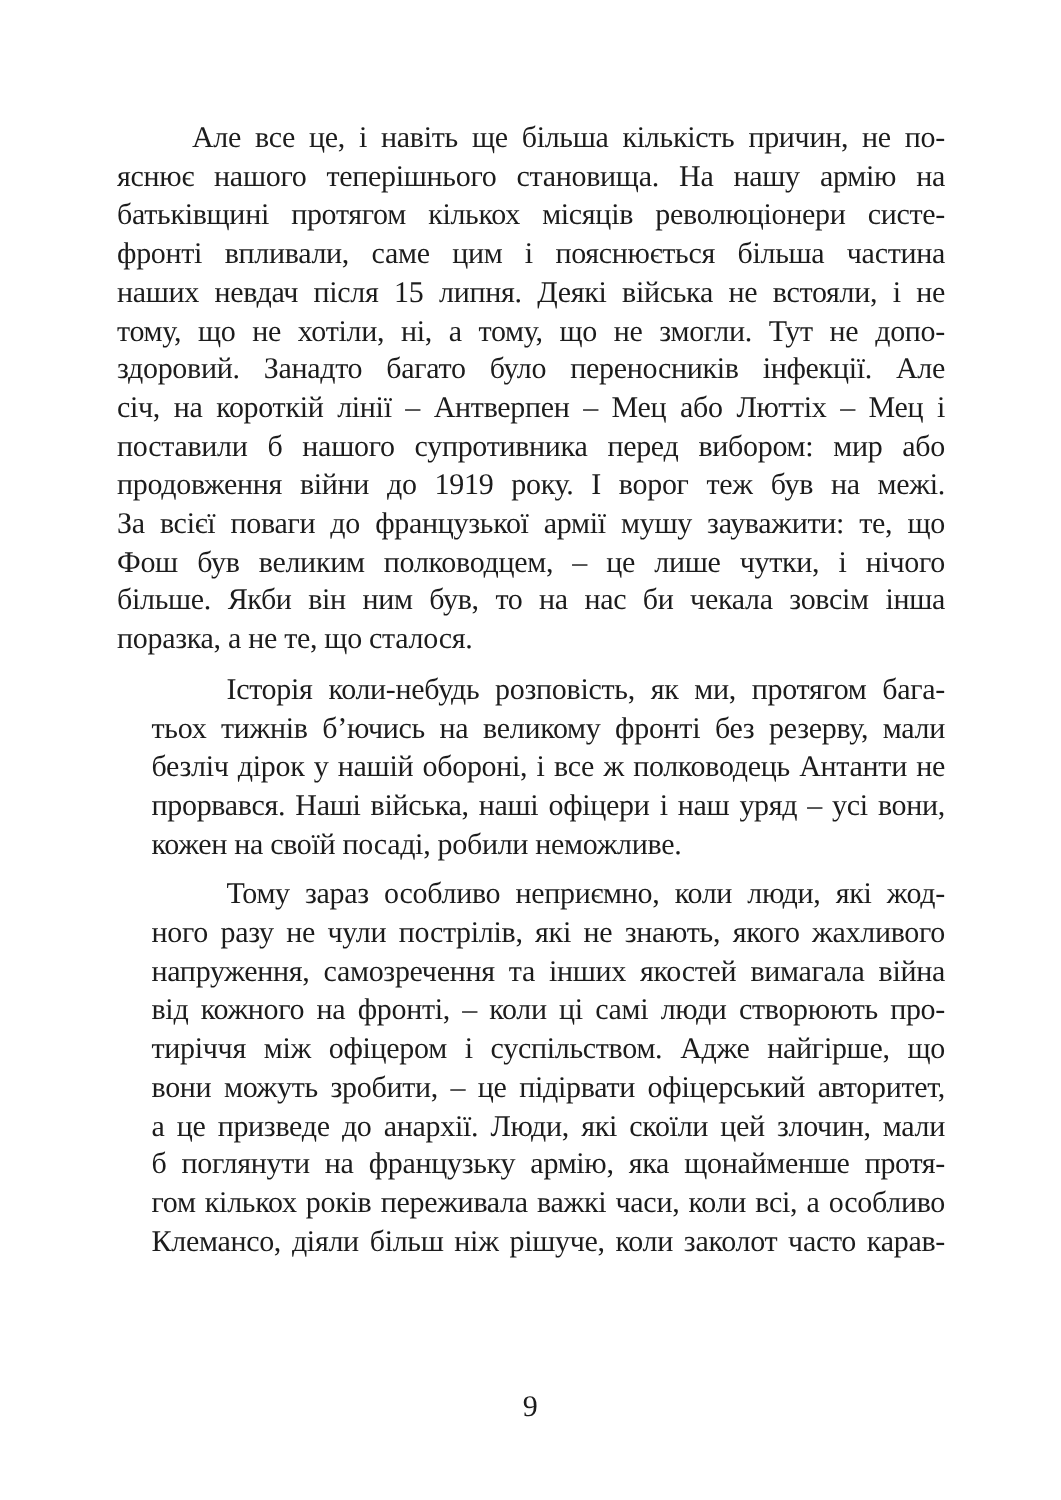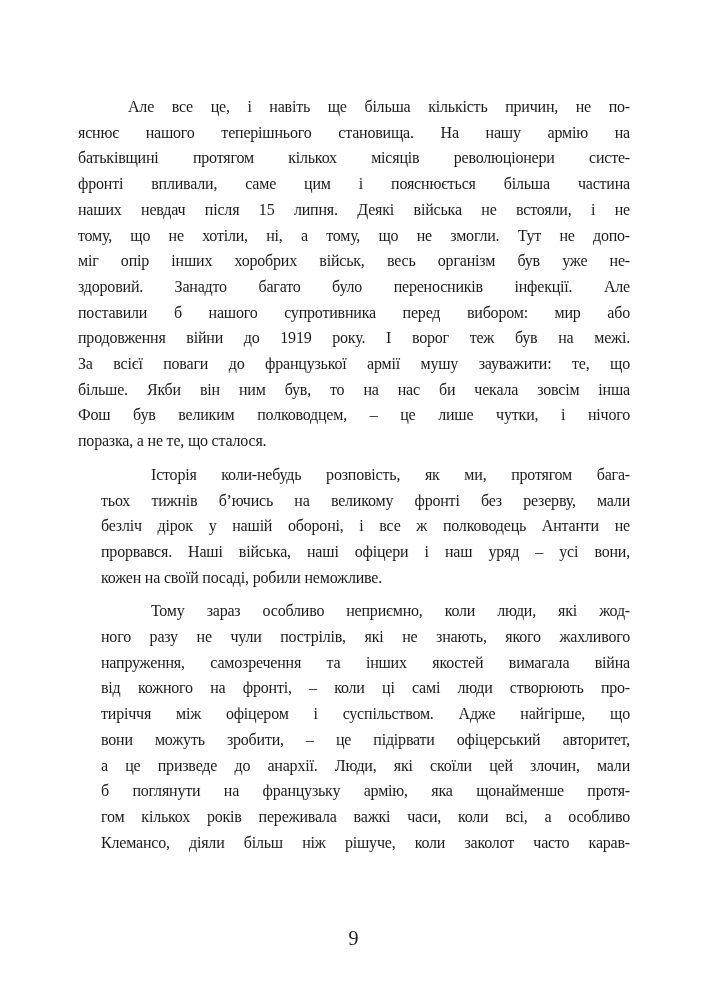--- a/index.html
+++ b/index.html
@@ -12,23 +12,23 @@
     width: 707px;
     height: 1000px;
     background: #ffffff;
     overflow: hidden;
     font-family: "Liberation Serif", serif;
     color: #1c1c1c;
   }
   .text-block {
     position: absolute;
     left: 78px;
-    top: 94px;
+    top: 80px;
     width: 552px;
-    font-size: 16px;
+    font-size: 20px;
     line-height: 25.7px;
     letter-spacing: -0.2px;
   }
   .paragraph + .paragraph {
     margin-top: 8px;
     margin-left: 23px;
   }
   .line {
     text-align: justify;
     text-align-last: justify;
@@ -54,27 +54,27 @@
 
 <div class="page">
   <div class="text-block" id="text-block">
       <div class="paragraph end-left">
         <div class="line first">Але все це, і навіть ще більша кількість причин, не по-</div>
         <div class="line">яснює нашого теперішнього становища. На нашу армію на</div>
         <div class="line">батьківщині протягом кількох місяців революціонери систе-</div>
         <div class="line">фронті впливали, саме цим і пояснюється більша частина</div>
         <div class="line">наших невдач після 15 липня. Деякі війська не встояли, і не</div>
         <div class="line">тому, що не хотіли, ні, а тому, що не змогли. Тут не допо-</div>
-        <div class="line">міг опір інших хоробрих військ, весь організм був уже не-</div>
         <div class="line">здоровий. Занадто багато було переносників інфекції. Але</div>
+        <div class="line">січ, на короткій лінії – Антверпен – Мец або Люттіх – Мец і</div>
         <div class="line">поставили б нашого супротивника перед вибором: мир або</div>
         <div class="line">продовження війни до 1919 року. І ворог теж був на межі.</div>
         <div class="line">За всієї поваги до французької армії мушу зауважити: те, що</div>
+        <div class="line">Фош був великим полководцем, – це лише чутки, і нічого</div>
         <div class="line">більше. Якби він ним був, то на нас би чекала зовсім інша</div>
-        <div class="line">Фош був великим полководцем, – це лише чутки, і нічого</div>
         <div class="line">поразка, а не те, що сталося.</div>
       </div>
       <div class="paragraph end-left">
         <div class="line first">Історія коли-небудь розповість, як ми, протягом бага-</div>
         <div class="line">тьох тижнів б’ючись на великому фронті без резерву, мали</div>
         <div class="line">безліч дірок у нашій обороні, і все ж полководець Антанти не</div>
         <div class="line">прорвався. Наші війська, наші офіцери і наш уряд – усі вони,</div>
         <div class="line">кожен на своїй посаді, робили неможливе.</div>
       </div>
       <div class="paragraph">

